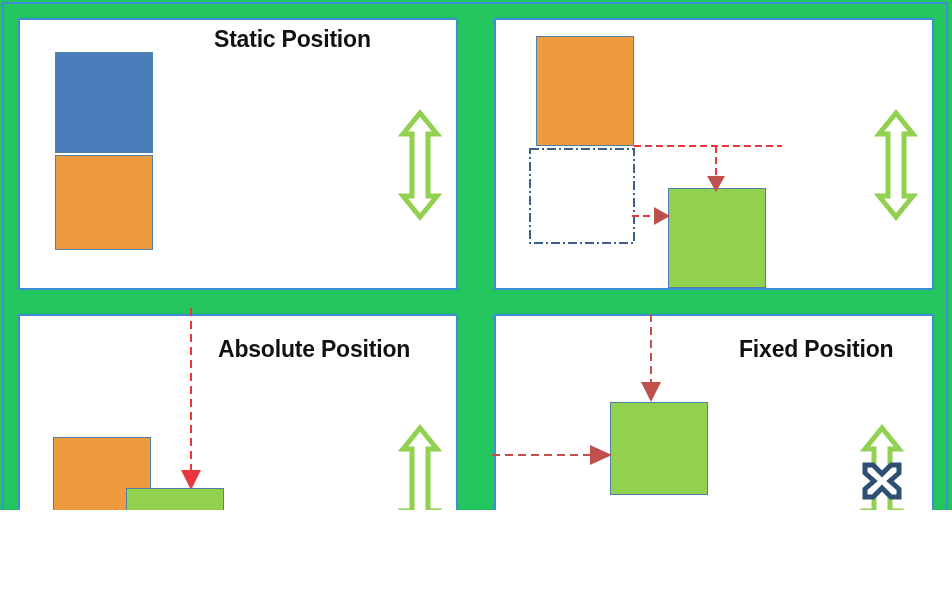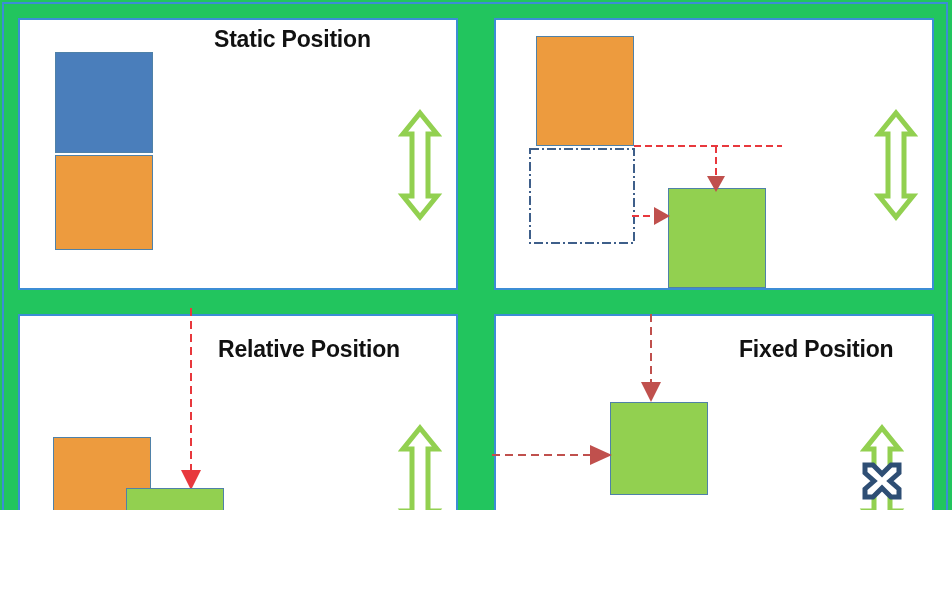--- a/index.html
+++ b/index.html
@@ -104,21 +104,21 @@
   <svg class="arrow-svg" style="left:630px; top:200px;" width="50" height="40" viewBox="0 0 50 40">
     <line x1="2" y1="16" x2="28" y2="16" stroke="#E8383D" stroke-width="2" stroke-dasharray="7 4"></line>
     <polygon points="40,16 24,7 24,25" fill="#C0504D"></polygon>
   </svg>
 
   <svg class="arrow-svg" style="left:876px; top:110px;" width="40" height="110" viewBox="0 0 40 110">
     <polygon points="20,3 37,24 28,24 28,86 37,86 20,107 3,86 12,86 12,24 3,24" fill="#ffffff" stroke="#92D050" stroke-width="5" stroke-linejoin="miter"></polygon>
   </svg>
 
   <div class="panel" id="panel-absolute"></div>
-  <div class="panel-title" id="title-absolute" style="left:218px; top:338px;">Relative Position</div>
+  <div class="panel-title" id="title-absolute" style="left:218px; top:338px;">Absolute Position</div>
 
   <svg class="arrow-svg" style="left:175px; top:306px;" width="40" height="190" viewBox="0 0 40 190">
     <line x1="16" y1="2" x2="16" y2="166" stroke="#E8383D" stroke-width="2" stroke-dasharray="8 5"></line>
     <polygon points="16,184 6,164 26,164" fill="#E8383D"></polygon>
   </svg>
 
   <div class="box box-orange" style="left:53px; top:437px; width:98px; height:97px;"></div>
   <div class="box box-green" style="left:126px; top:488px; width:98px; height:99px;"></div>
 
   <svg class="arrow-svg" style="left:14px; top:540px;" width="120" height="36" viewBox="0 0 120 36">

